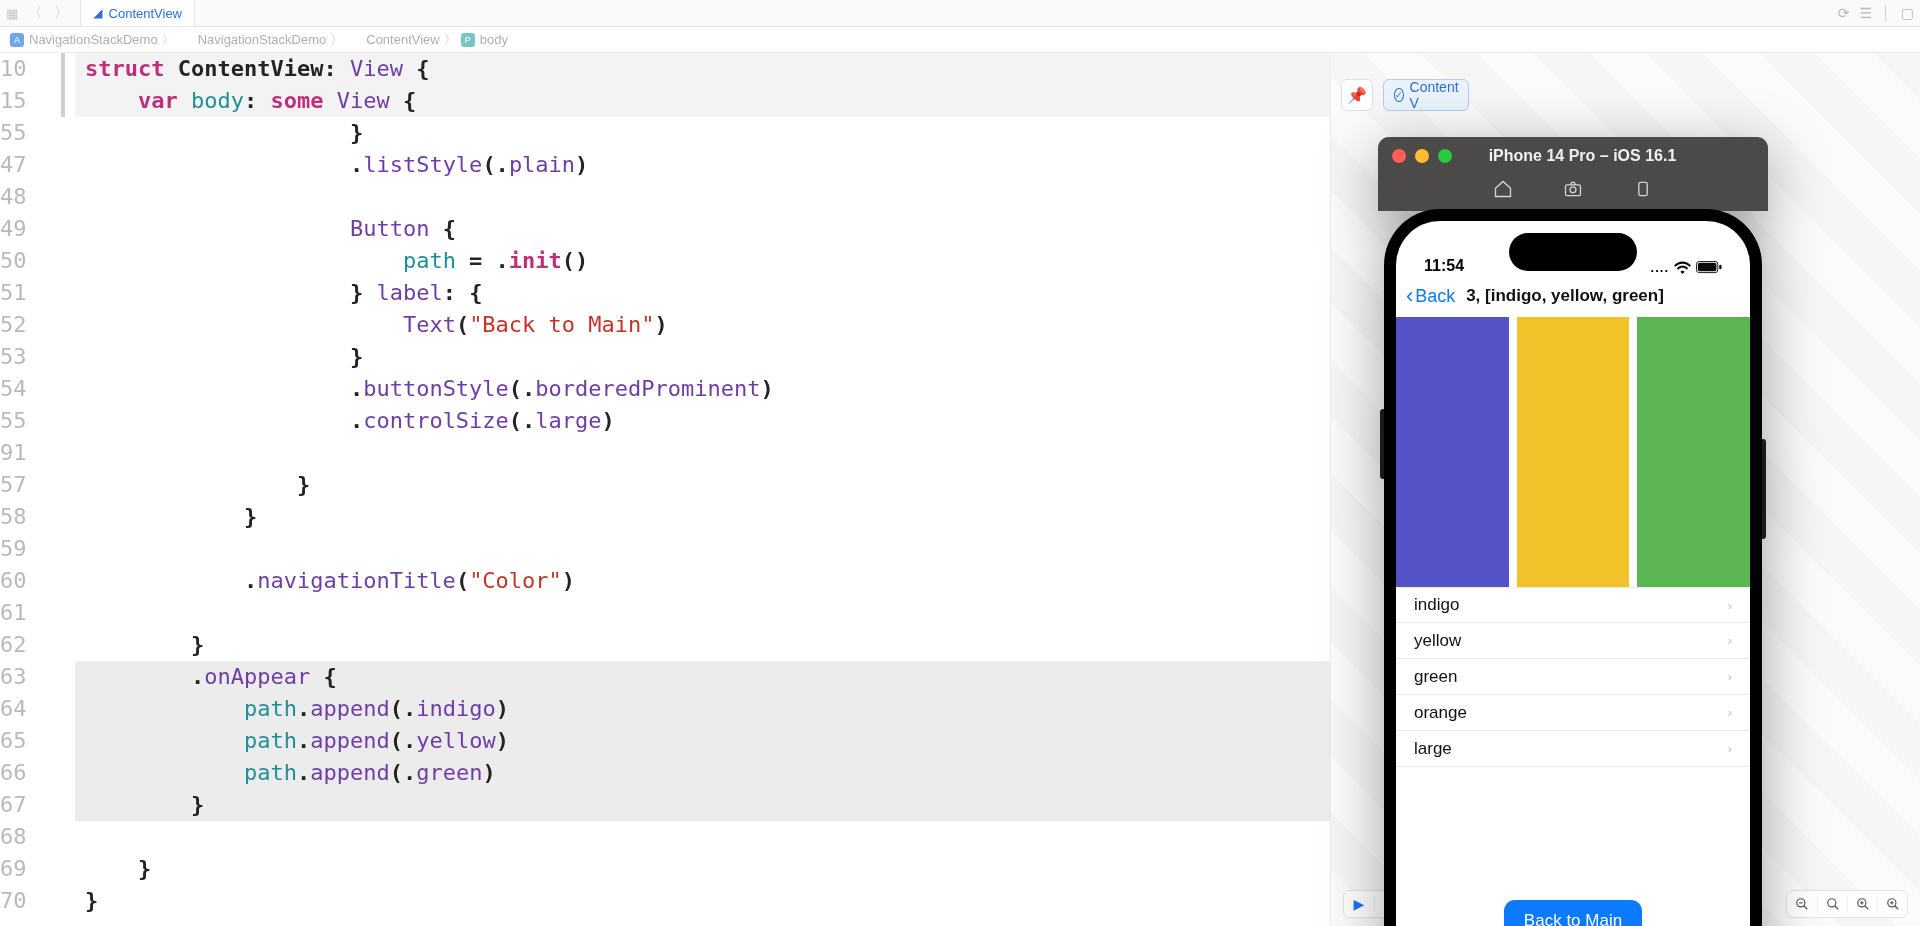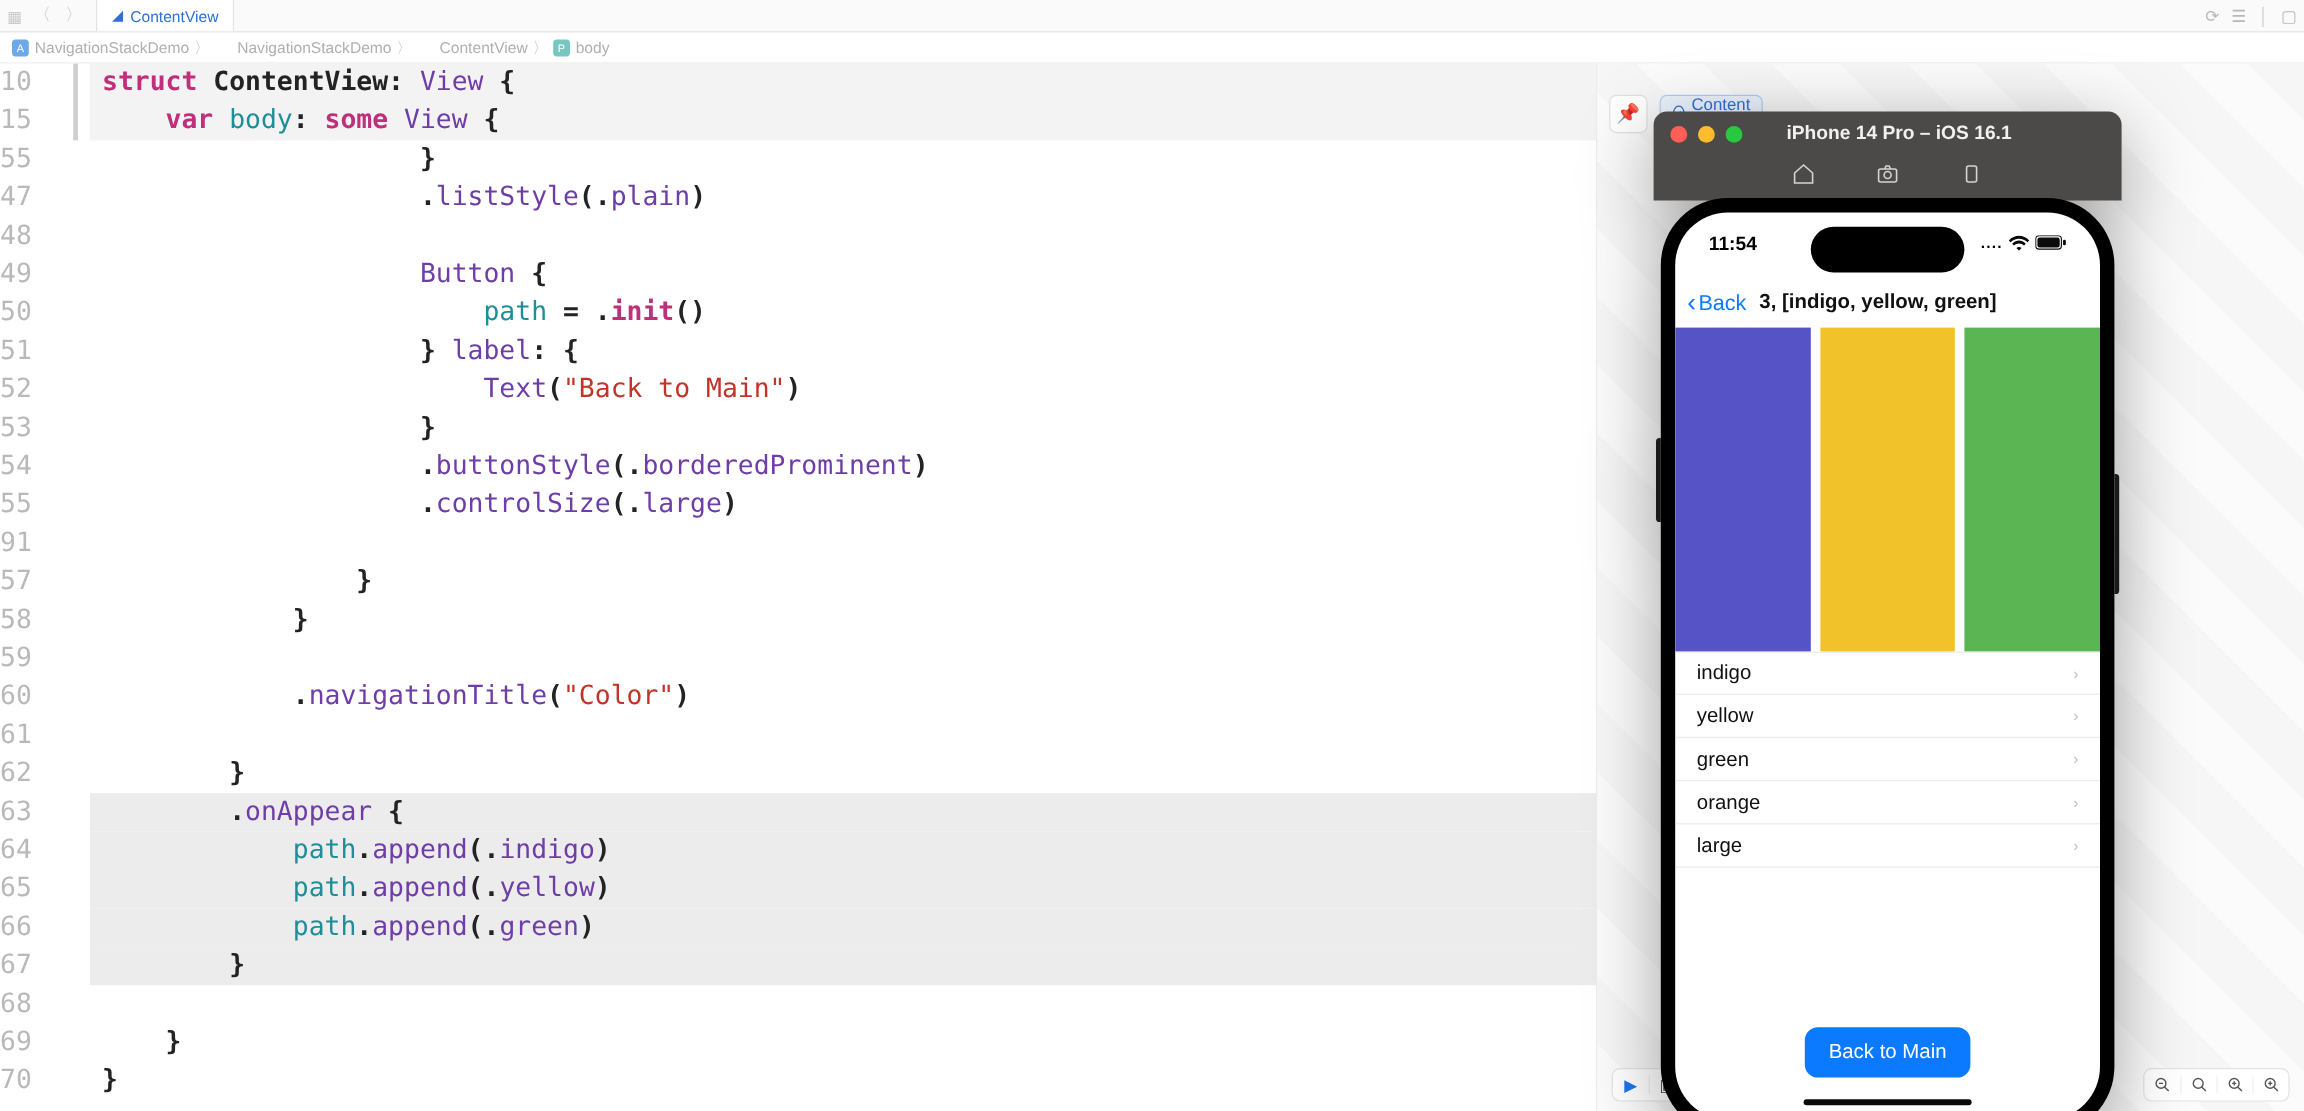--- a/index.html
+++ b/index.html
@@ -49,34 +49,34 @@
   .chip .dot { width:14px; height:14px; border:1.5px solid #2f6fd6; border-radius:50%; display:flex; align-items:center; justify-content:center; font-size:9px;}
   
   .canvas-bl { position:absolute; bottom:8px; left:12px; display:flex; gap:10px;}
   .btn-grp { background:#fff; border:1px solid #e3e3e3; border-radius:7px; height:28px; display:flex; align-items:center;}
   .btn-grp .b { width:30px; display:flex; align-items:center; justify-content:center; color:#4a4a4a; font-size:14px;}
   .btn-grp .b + .b { border-left:1px solid #eee; }
   .btn-grp .b.blue { color:#1e74f0;}
   .canvas-br { position:absolute; bottom:8px; right:12px; display:flex; gap:10px;}
   
   .sim { position:absolute; top:40px; right:152px; width:390px; border-radius:12px; overflow:visible; filter: drop-shadow(0 15px 30px rgba(0,0,0,.35)); }
-  .sim-titlebar { height:74px; background:#4c4a49; border-radius:11px 11px 0 0; color:#e8e6e5; }
+  .sim-titlebar { height:74px; background:#4c4a49; border-radius:11px 11px 0 0; color:#e8e6e5;margin-top:44px; }
   .sim-tb-top { display:flex; align-items:center; height:38px; padding:0 14px; gap:9px;}
   .traffic { width:14px;height:14px;border-radius:50%; }
   .tr-r{background:#ff5f57;} .tr-y{background:#febc2e;} .tr-g{background:#28c840;}
   .sim-title { flex:1; text-align:center; font-weight:600; font-size:16px; margin-left:-50px; color:#f2f0ef;}
   .sim-tb-bot { display:flex; justify-content:center; gap:50px; height:32px; align-items:center;}
   .sim-ic { color:#d6d4d2; font-size:17px; }
   
   .phone { margin: -2px auto 0; width:378px; height:780px; background:#000; border-radius:56px; padding:12px; position:relative;}
   .phone::before{content:"";position:absolute;left:-4px;top:200px;width:4px;height:70px;background:#1a1a1a;border-radius:3px 0 0 3px;}
   .phone::after{content:"";position:absolute;right:-4px;top:230px;width:4px;height:100px;background:#1a1a1a;border-radius:0 3px 3px 0;}
   .screen { width:100%; height:100%; background:#fff; border-radius:44px; overflow:hidden; position:relative; display:flex; flex-direction:column;}
   .island { position:absolute; top:12px; left:50%; transform:translateX(-50%); width:128px; height:38px; background:#000; border-radius:22px; z-index:5;}
-  .statusbar { height:54px; display:flex; align-items:flex-start; justify-content:space-between; padding:18px 28px 0; font-size:16px; font-weight:600;}
+  .statusbar { height:54px; display:flex; align-items:flex-end; justify-content:space-between; padding:18px 28px 0; font-size:16px; font-weight:600;}
   .sb-right { display:flex; align-items:center; gap:5px; font-size:13px; letter-spacing:1px;}
   .sb-right svg { display:block;}
   .navbar { height:42px; display:flex; align-items:center; padding:0 10px; position:relative;}
   .back { color:#0b7aff; font-size:18px; display:flex; align-items:center; gap:2px;}
   .navtitle { position:absolute; left:0; right:16px; text-align:center; font-weight:600; font-size:17px; color:#111; pointer-events:none;}
   .swatches { display:flex; height:270px; gap:8px; padding:0 0px;}
   .swatches > div { flex:1; }
   .list { }
   .li { height:36px; display:flex; align-items:center; justify-content:space-between; padding:0 18px; border-bottom:1px solid #eaeaea; font-size:17px; color:#111;}
   .li:first-child{ border-top:1px solid #eaeaea;}

